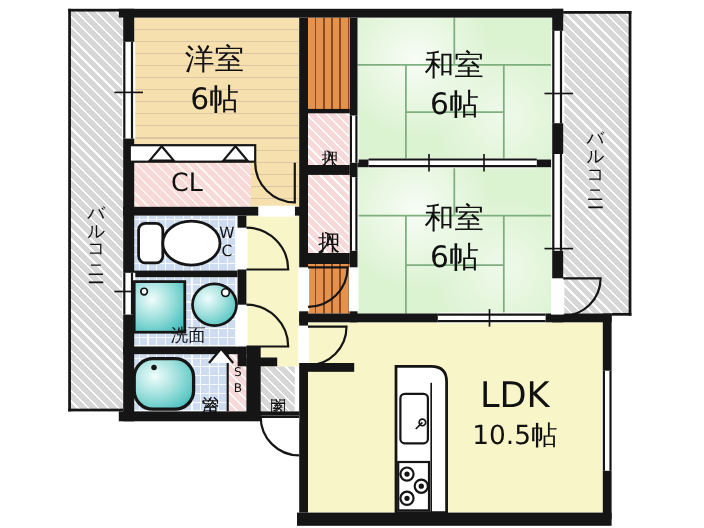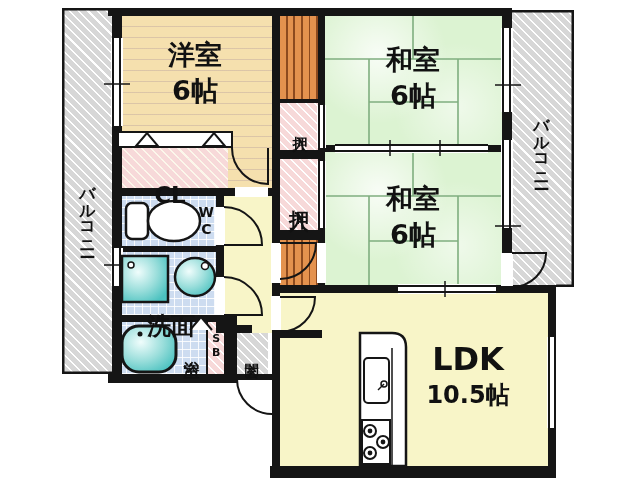--- a/index.html
+++ b/index.html
@@ -14,21 +14,21 @@
       #dcf3d2;}
   .pinkhatch{background:repeating-linear-gradient(45deg,#f7d9d9 0 5px,rgba(255,255,255,.75) 5px 6.5px);}
   .grayhatch{background:repeating-linear-gradient(45deg,#d7d7d7 0 5px,rgba(255,255,255,.8) 5px 6.5px);}
   .orange{background:repeating-linear-gradient(90deg,#e4924e 0 6px,#8d4a1e 6px 7.5px);}
   .tile{background:
       repeating-linear-gradient(0deg,rgba(255,255,255,.85) 0 1px,transparent 1px 8px),
       repeating-linear-gradient(90deg,rgba(255,255,255,.85) 0 1px,transparent 1px 8px),
       #cddcf0;}
   .yellow{background:#f8f5c8;}
   
-  .lbl{position:absolute;transform:translate(-50%,-50%);color:#111;font-weight:700;
+  .lbl{position:absolute;transform:translate(-50%,-50%);color:#111;font-weight:400;
        white-space:nowrap;line-height:1.05;text-align:center;z-index:40;}
   .v{writing-mode:vertical-rl;}
   .vu{writing-mode:vertical-rl;text-orientation:upright;letter-spacing:1px;}
   svg{position:absolute;left:0;top:0;z-index:20;}
   .roomlayer{z-index:5;}
 </style>
 </head>
 <body>
 
 <div id="plan">
@@ -226,26 +226,26 @@
 
   <div class="lbl" style="left:413px;top:60px;font-size:27px;">和室</div>
   <div class="lbl" style="left:413px;top:96px;font-size:27px;">6帖</div>
 
   <div class="lbl" style="left:413px;top:199px;font-size:27px;">和室</div>
   <div class="lbl" style="left:413px;top:235px;font-size:27px;">6帖</div>
 
   <div class="lbl" style="left:468px;top:360px;font-size:32px;">LDK</div>
   <div class="lbl" style="left:468px;top:396px;font-size:24px;text-align:center;">10.5帖</div>
 
-  <div class="lbl" style="left:170px;top:167px;font-size:23px;margin-top:28px;">CL</div>
+  <div class="lbl" style="left:170px;top:167px;font-size:23px;">CL</div>
   <div class="lbl v" style="left:299px;top:124px;font-size:15px;">押入</div>
   <div class="lbl v" style="left:299px;top:194px;font-size:20px;">押入</div>
 
   <div class="lbl vu" style="left:206px;top:221px;font-size:14px;">WC</div>
-  <div class="lbl" style="left:171px;top:305px;font-size:24px;margin-top:22px;">洗面</div>
+  <div class="lbl" style="left:171px;top:305px;font-size:16px;">洗面</div>
   <div class="lbl v" style="left:191px;top:348px;font-size:16px;">浴室</div>
   <div class="lbl vu" style="left:216px;top:346px;font-size:11px;">SB</div>
   <div class="lbl v" style="left:252px;top:352px;font-size:14px;">玄関</div>
 
   <div class="lbl v" style="left:87px;top:212px;font-size:16px;">バルコニー</div>
   <div class="lbl v" style="left:541px;top:144px;font-size:16px;">バルコニー</div>
 
 </div>
 
 </body></html>

